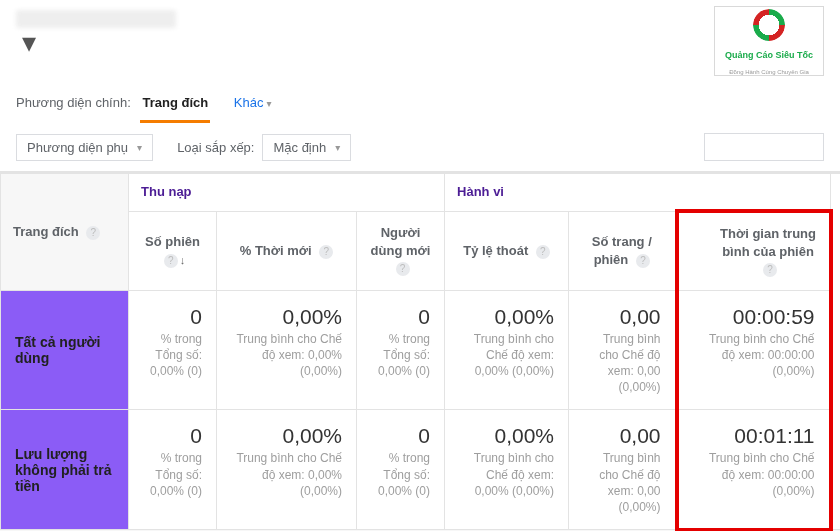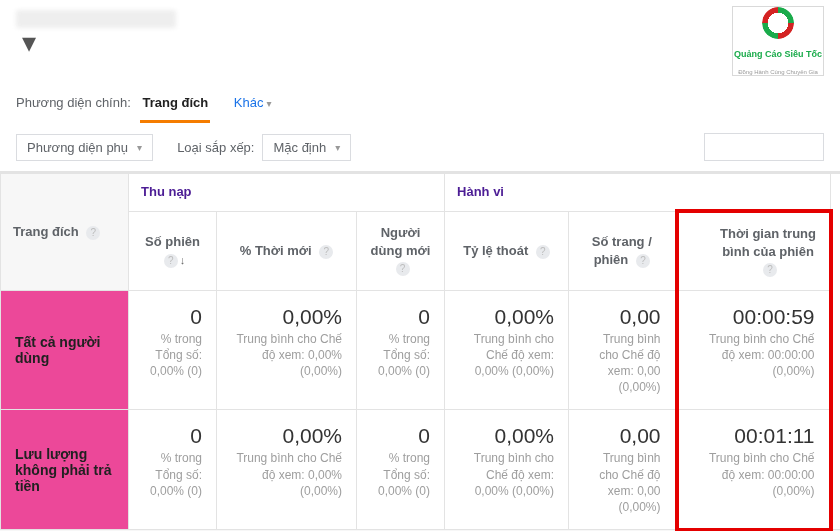--- a/index.html
+++ b/index.html
@@ -23,26 +23,26 @@
   }
   .breadcrumb-blur {
     width: 160px; height: 18px;
     background: #e3e3e3;
     border-radius: 2px;
     filter: blur(2px);
     opacity: .6;
     margin-top:4px;
   }
   .logo-box {
-    width: 92px; height: 70px;
+    width: 110px; height: 70px;
     border: 1px solid #d9d9d9;
     background:#fff;
     display:flex; flex-direction:column;
-    align-items:center; justify-content:space-between;
-    gap:2px;
+    align-items:center; justify-content:flex-end;
+    gap:9px;
   }
   .logo-swirl {
     width: 32px; height: 32px;
     border-radius: 50%;
     background: conic-gradient(#1aab4b 0 90deg,#d42323 90deg 180deg,#1aab4b 180deg 270deg,#d42323 270deg 360deg);
     mask: radial-gradient(circle, transparent 45%, black 46%);
     -webkit-mask: radial-gradient(circle, transparent 45%, black 46%);
   }
   .logo-text { font-size: 9px; color:#1aab4b; font-weight:bold;}
   .logo-sub  { font-size: 6px; color:#999;}
@@ -145,21 +145,21 @@
   }
   .arrow-down { font-size:11px; color:#666; margin-left:2px;}
   td.metric {
     text-align:right;
     background:#fff;
     padding: 14px 14px;
   }
   .m-big { font-size:21px; color:#333;}
   .m-sub { font-size:12px; color:#9e9e9e; line-height:1.35; margin-top:2px;}
   td.rowlabel {
-    background:#ec4899;
+    background:#8b5cf6;
     font-weight:bold;
     font-size:14px;
     vertical-align:middle;
     padding: 14px 14px;
   }
   
   .hl-left  { border-left: 4px solid #e40000 !important; }
   .hl-right { border-right: 4px solid #e40000 !important; }
   .hl-top   { border-top: 4px solid #e40000 !important; padding-left: 37px; }
   .hl-bot   { border-bottom: 4px solid #e40000 !important; }

